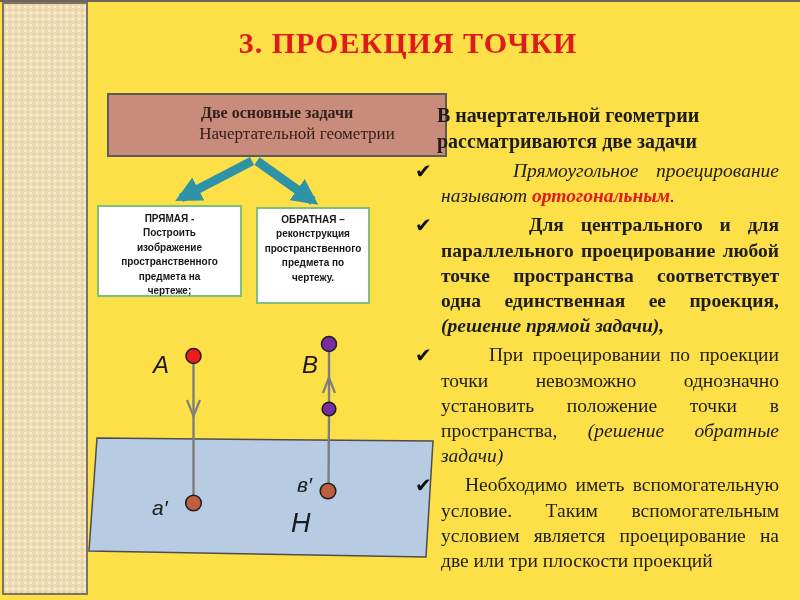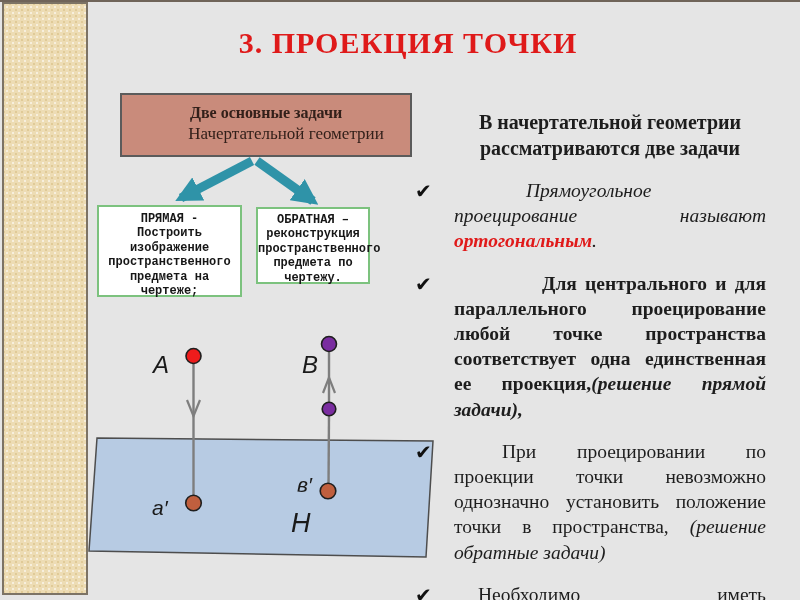--- a/index.html
+++ b/index.html
@@ -1,47 +1,47 @@
 <!DOCTYPE html>
 <html><head>
 <meta charset="utf-8">
 <style>
   html,body{margin:0;padding:0;background:#ffffff;}
-  .slide{position:relative;width:800px;height:600px;background:#e5e5e5;overflow:hidden;
+  .slide{position:relative;width:800px;height:600px;background:#fde047;overflow:hidden;
          font-family:"Liberation Serif",serif;}
   .top-rule{position:absolute;left:0;top:0;width:800px;height:2px;background:#6F6459;}
   .sidebar{position:absolute;left:2px;top:2px;width:82px;height:589px;
            background-color:#EDDCB4;border:2px solid #7C7365;
            background-image:
              radial-gradient(rgba(255,255,255,.55) 1px, transparent 1.3px),
              radial-gradient(rgba(213,188,128,.55) 1px, transparent 1.3px);
            background-size:6px 6px,6px 6px;background-position:0 0,3px 3px;}
   .title{position:absolute;left:98px;top:26px;width:620px;text-align:center;
          font-weight:bold;font-size:30px;letter-spacing:1px;color:#DF1A1A;}
-  .root-box{position:absolute;left:120px;top:93px;width:292px;height:64px;box-sizing:border-box;
+  .root-box{position:absolute;left:107px;top:93px;width:340px;height:64px;box-sizing:border-box;
             background:#C98B7B;border:2px solid #5B5B5B;text-align:center;color:#33201A;z-index:2;}
   .root-box .l1{margin-top:8px;font-weight:bold;font-size:16px;line-height:20px;}
   .root-box .l2{font-size:17px;line-height:22px;margin-left:40px;}
   .task-box{position:absolute;box-sizing:border-box;background:#ffffff;border:2px solid #7CC27E;
-            font-family:Liberation Mono, monospace;font-weight:bold;font-size:12px;
+            font-family:Liberation Sans, sans-serif;font-weight:bold;font-size:10px;
             line-height:14.4px;color:#161616;text-align:center;white-space:pre-line;z-index:2;}
   .task-box.left{left:97px;top:205px;width:145px;height:92px;padding-top:5px;}
-  .task-box.right{left:256px;top:207px;width:114px;height:77px;padding-top:4px;}
+  .task-box.right{left:256px;top:207px;width:114px;height:97px;padding-top:4px;}
   svg.layer{position:absolute;left:0;top:0;z-index:1;}
   .diagram-label{position:absolute;font-family:"Liberation Sans","DejaVu Sans",sans-serif;
                  font-style:italic;color:#1a1a1a;z-index:2;line-height:1;}
   .lab-A{left:153px;top:353px;font-size:24px;}
   .lab-B{left:302px;top:353px;font-size:24px;}
   .lab-a1{left:152px;top:497px;font-size:21px;}
   .lab-b1{left:297px;top:474px;font-size:21px;}
   .lab-H{left:291px;top:510px;font-size:27px;}
   .right-col{position:absolute;left:437px;top:93px;width:346px;color:#1d1d1d;z-index:2;}
-  .rc-heading{font-weight:bold;font-size:20px;line-height:26px;text-align:center;margin:16px 0 3px 0;}
+  .rc-heading{font-weight:bold;font-size:20px;line-height:26px;text-align:left;margin:9px 0 3px 0;}
   .bullet{position:relative;}
-  .bullet p{margin:17px;font-size:19.5px;line-height:25.2px;text-align:justify;}
+  .bullet p{margin:4px;font-size:19.5px;line-height:25.2px;text-align:justify;}
   .check{position:absolute;left:-22px;top:1px;font-family:"DejaVu Sans",sans-serif;
          font-weight:bold;font-size:20px;color:#101010;}
   .b1 p{text-indent:72px;font-style:italic;}
   .b2 p{text-indent:88px;font-weight:bold;}
   .b3 p{text-indent:48px;}
   .b4 p{text-indent:24px;}
   .hl-red{font-weight:bold;font-style:italic;color:#E01A1A;}
   .it{font-style:italic;}
 </style>
 </head>

